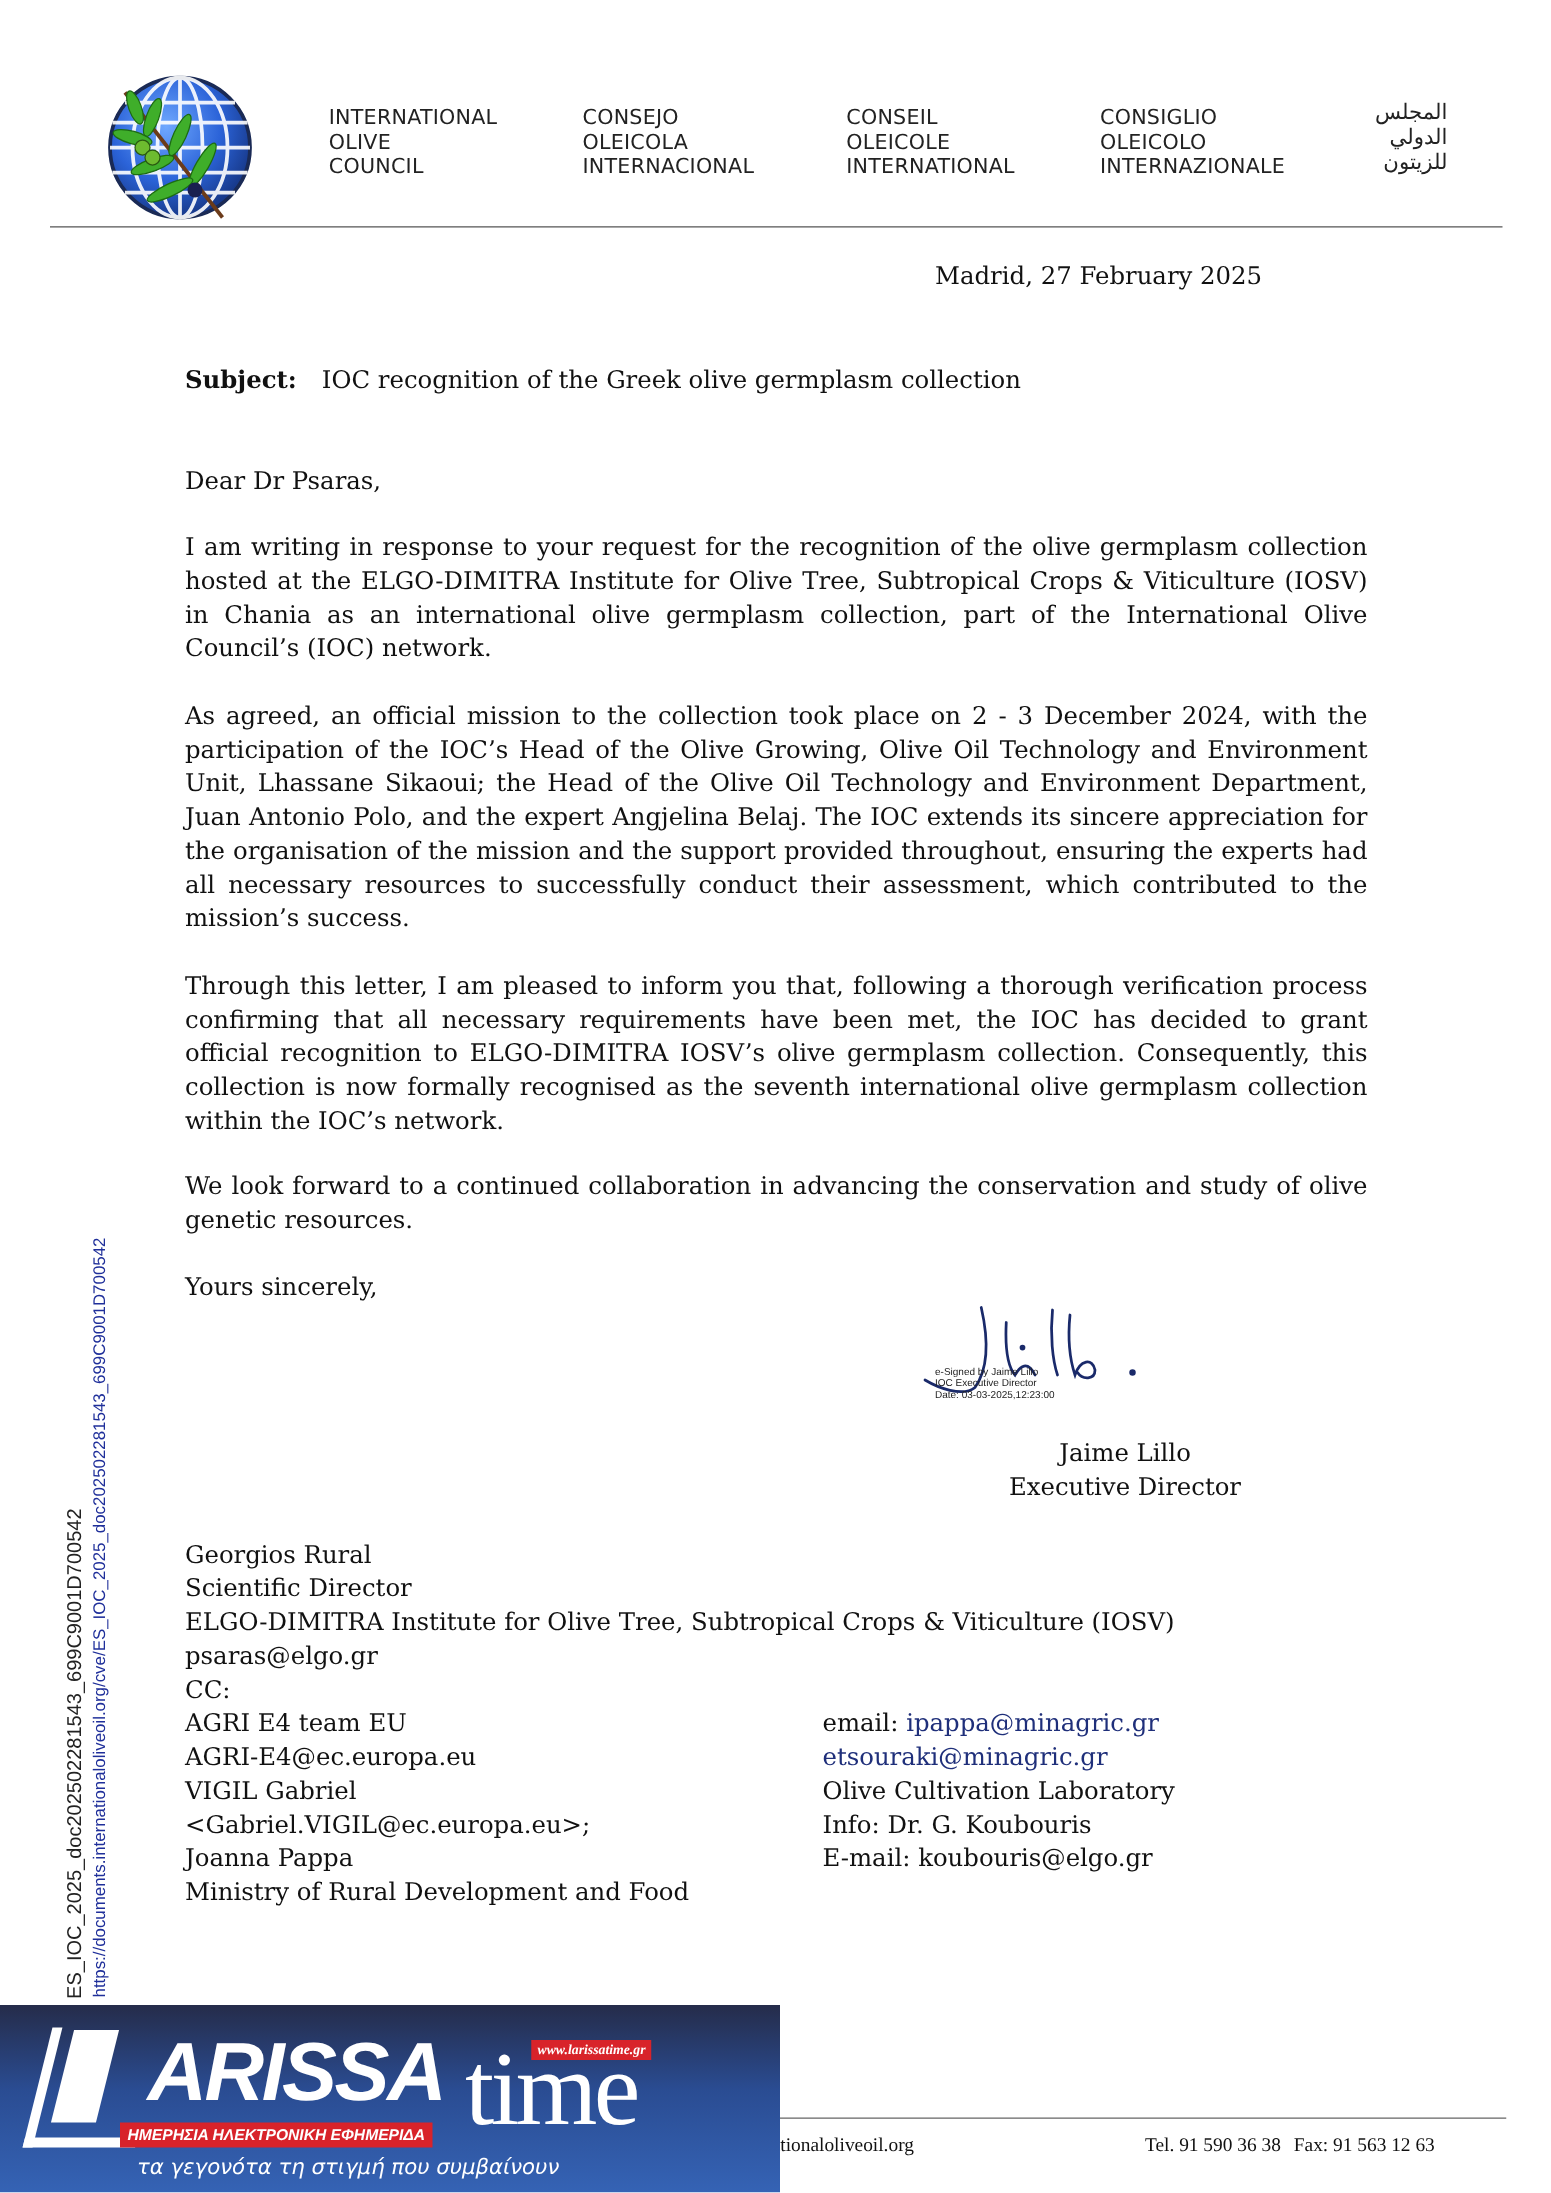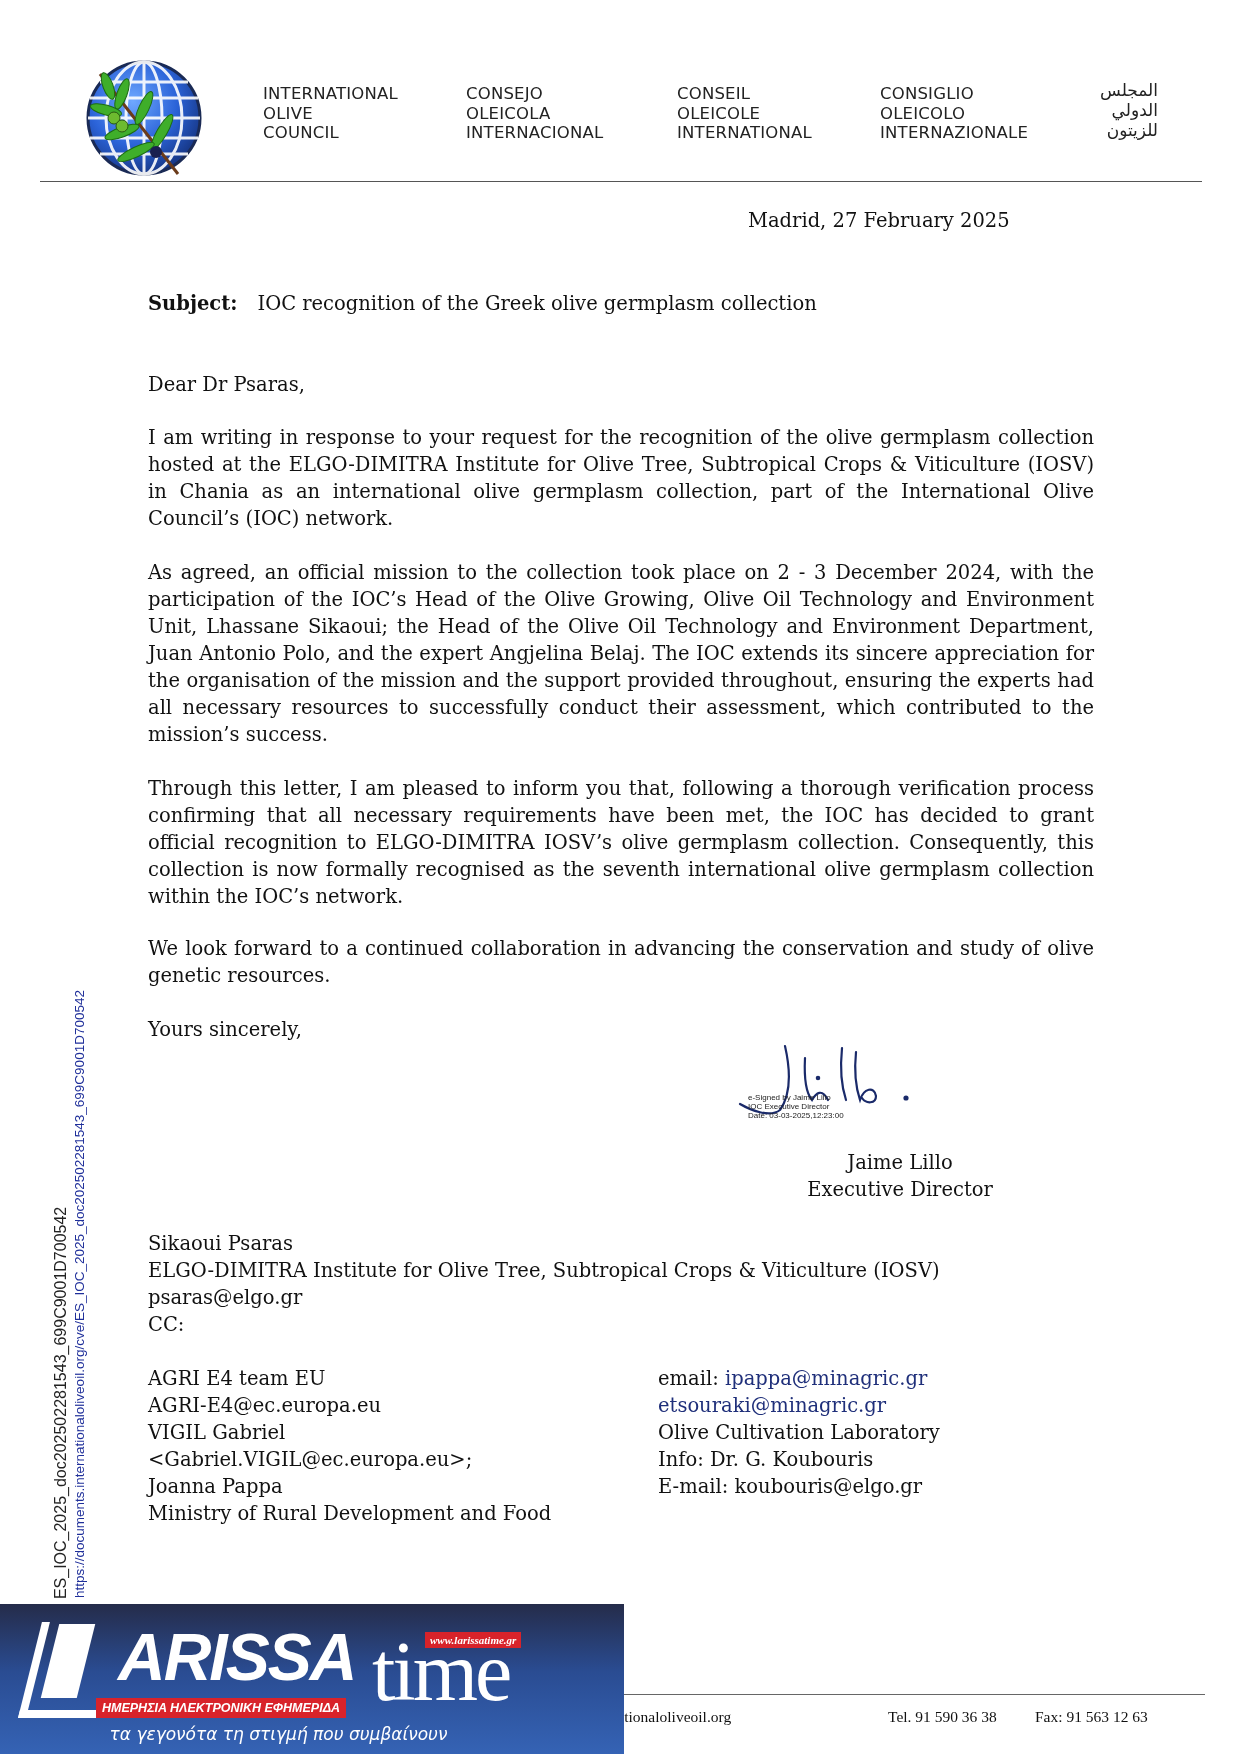--- a/index.html
+++ b/index.html
@@ -141,21 +141,22 @@
   <span>e-Signed by Jaime Lillo</span>
   <span>IOC Executive Director</span>
   <span>Date: 03-03-2025,12:23:00</span>
 </div>
 <div class="signer">
   <span>Jaime Lillo</span>
   <span>Executive Director</span>
 </div>
 
 <div class="addr">
-  <span>Sikaoui Psaras</span>
+  <span>Georgios Rural</span>
+  <span>Scientific Director</span>
   <span>ELGO-DIMITRA Institute for Olive Tree, Subtropical Crops &amp; Viticulture (IOSV)</span>
   <span>psaras@elgo.gr</span>
   <span>CC:</span>
 </div>
 
 <div class="cc-left">
   <span>AGRI E4 team EU</span>
   <span>AGRI-E4@ec.europa.eu</span>
   <span>VIGIL Gabriel</span>
   <span>&lt;Gabriel.VIGIL@ec.europa.eu&gt;;</span>
@@ -169,21 +170,21 @@
   <span>Olive Cultivation Laboratory</span>
   <span>Info: Dr. G. Koubouris</span>
   <span>E-mail: koubouris@elgo.gr</span>
 </div>
 
 <div class="vert vert1">: ES_IOC_2025_doc20250228​1543_699C9001D700542</div>
 <div class="vert vert2">https://documents.internationaloliveoil.org/cve/ES_IOC_2025_doc202502281543_699C9001D700542</div>
 
 <div class="footer-rule"></div>
 <div class="footer" style="left:548px;">ioc@internationaloliveoil.org</div>
-<div class="footer" style="left:888px;">Tel.  91 590 36 38</div>
+<div class="footer" style="left:916px;">Tel.  91 590 36 38</div>
 <div class="footer" style="left:1035px;">Fax:  91 563 12 63</div>
 
 <div class="banner">
   <div class="bigL-stem"></div>
   <div class="bigL"></div>
   <div class="word">ARISSA</div>
   <div class="time">time</div>
   <div class="url">www.larissatime.gr</div>
   <div class="tag">ΗΜΕΡΗΣΙΑ ΗΛΕΚΤΡΟΝΙΚΗ ΕΦΗΜΕΡΙΔΑ</div>
   <div class="slogan">τα γεγονότα τη στιγμή που συμβαίνουν</div>

